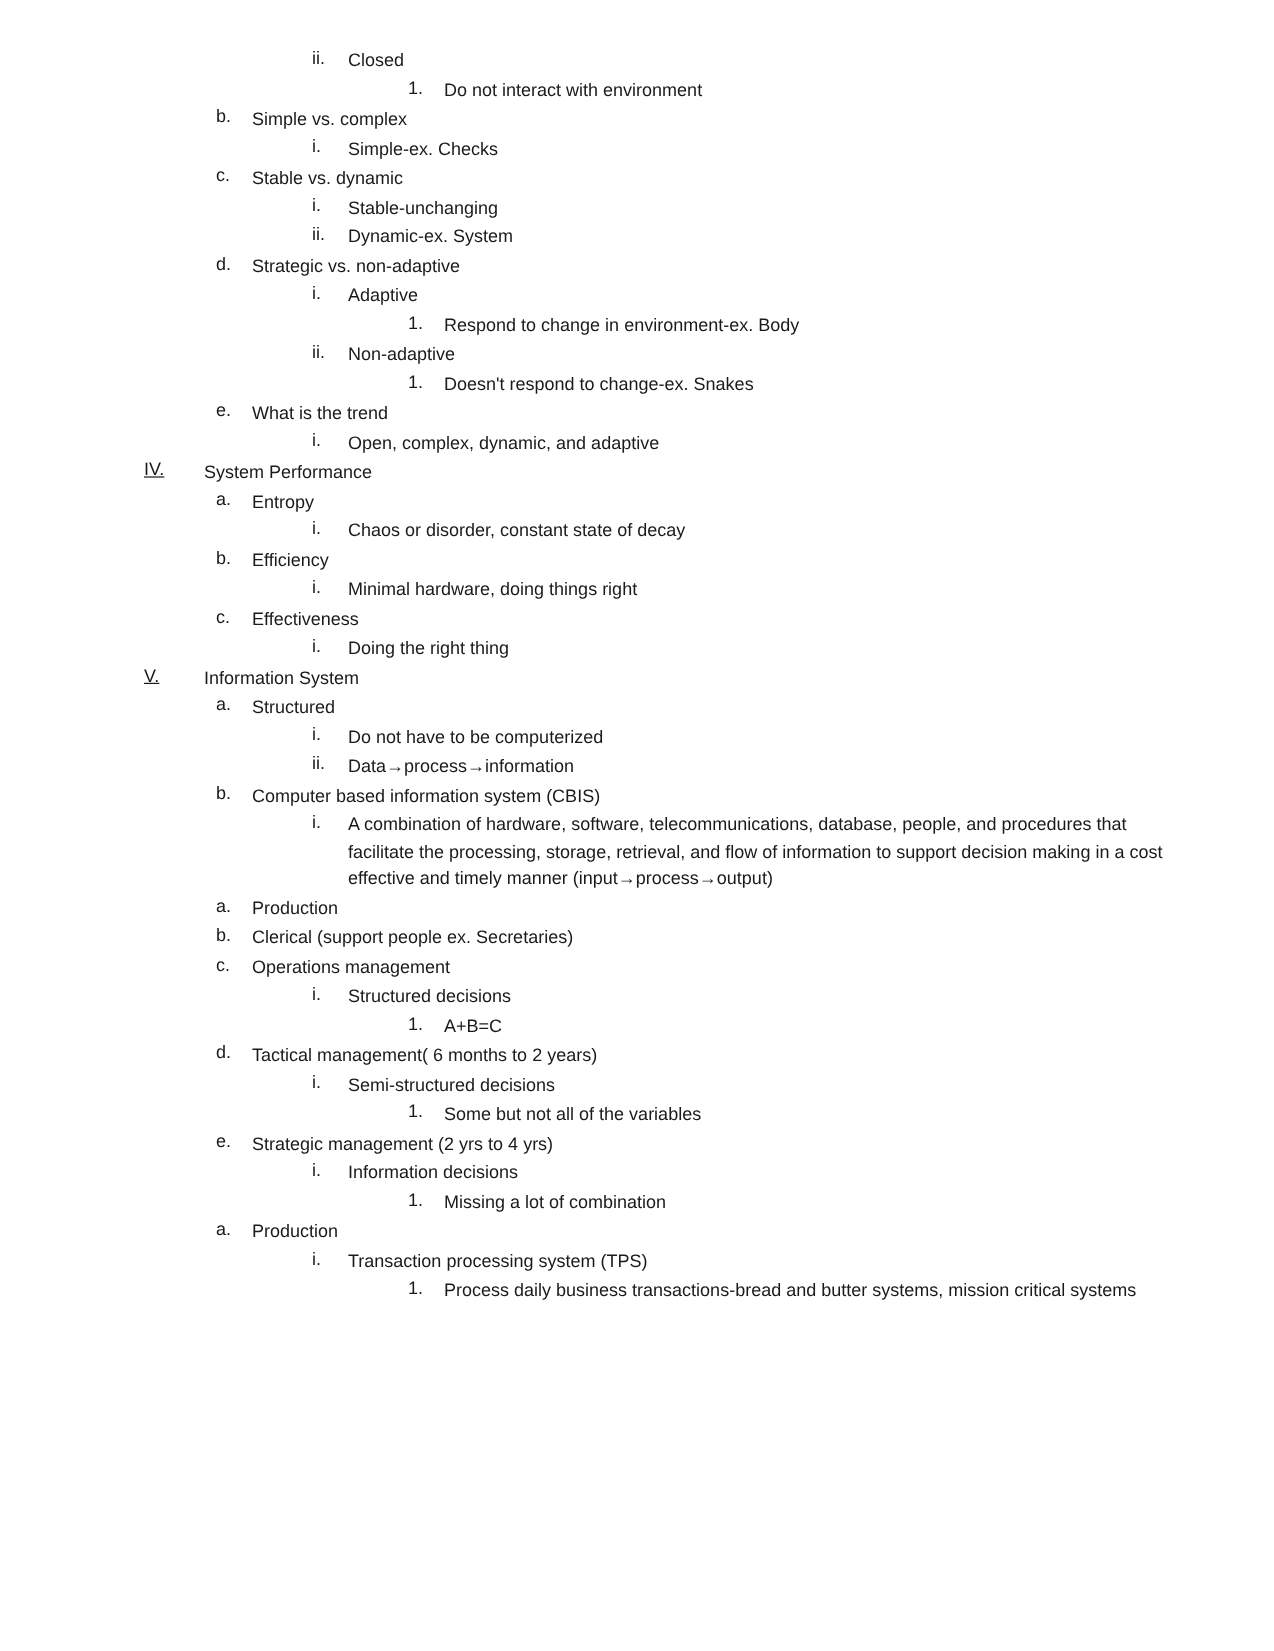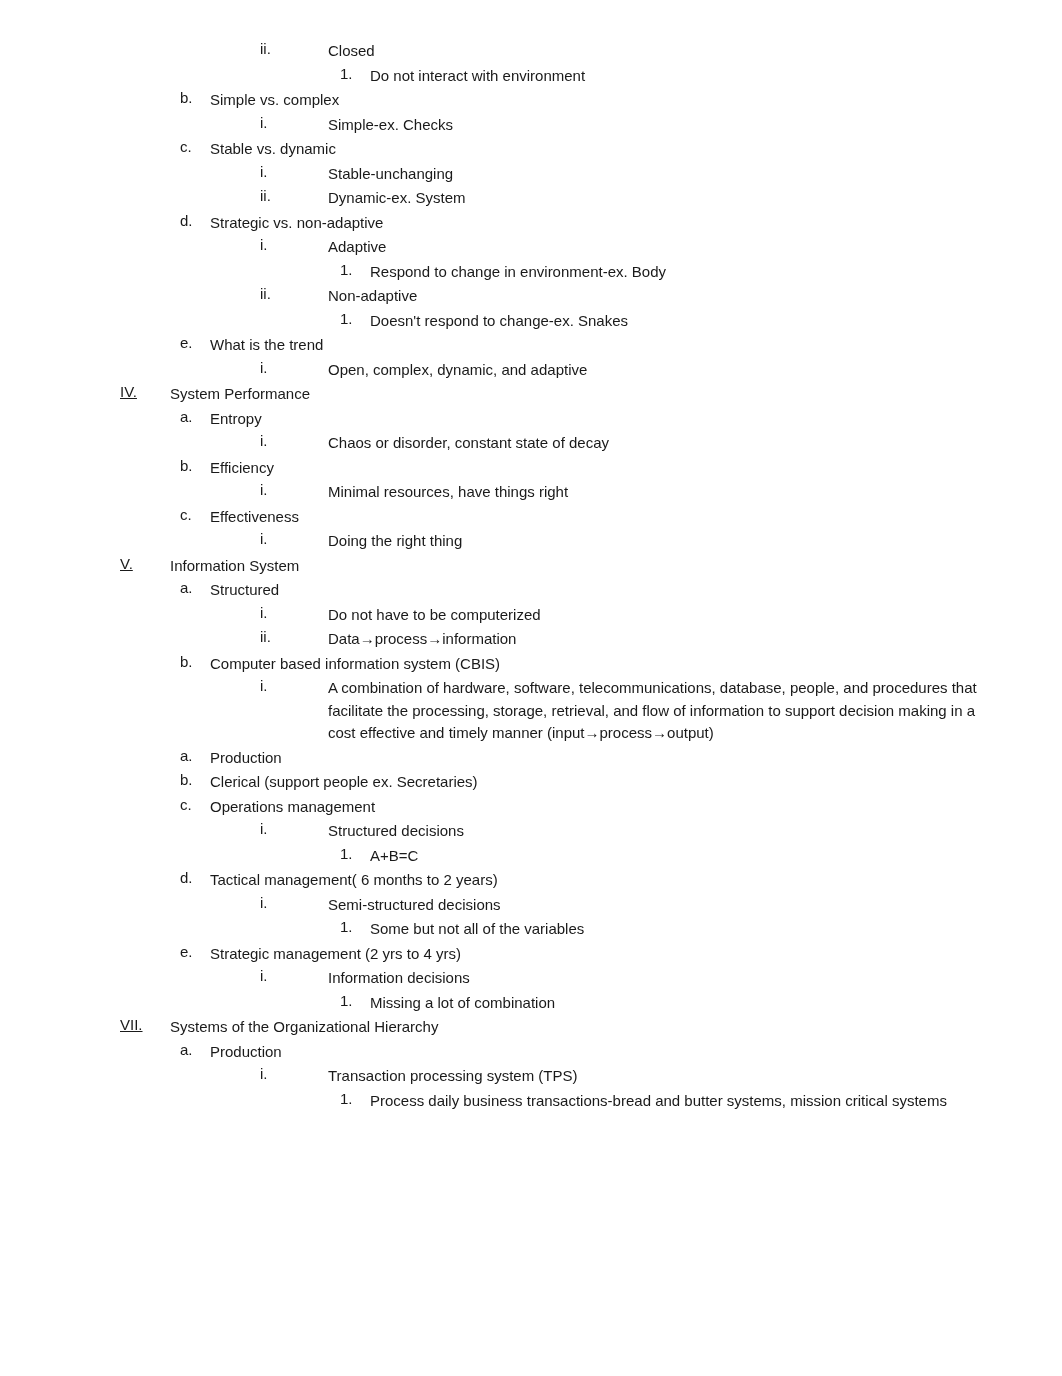--- a/index.html
+++ b/index.html
@@ -45,21 +45,20 @@
     .level-letter > .num {
       min-width: 30px;
       flex-shrink: 0;
     }
 
     
     .level-roman-sub {
       display: flex;
       margin-left: 140px;
       margin-bottom: 2px;
-      gap: 38px;
     }
 
     .level-roman-sub > .num {
       min-width: 30px;
       flex-shrink: 0;
     }
 
     
     .level-number {
       display: flex;
@@ -171,21 +170,21 @@
       <span class="num">i.</span>
       <span class="content">Chaos or disorder, constant state of decay</span>
     </div>
 
     <div class="level-letter">
       <span class="num">b.</span>
       <span class="content">Efficiency</span>
     </div>
     <div class="level-roman-sub">
       <span class="num">i.</span>
-      <span class="content">Minimal resources, have things right</span>
+      <span class="content">Minimal hardware, doing things right</span>
     </div>
 
     <div class="level-letter">
       <span class="num">c.</span>
       <span class="content">Effectiveness</span>
     </div>
     <div class="level-roman-sub">
       <span class="num">i.</span>
       <span class="content">Doing the right thing</span>
     </div>
@@ -266,24 +265,20 @@
       <span class="num">i.</span>
       <span class="content">Information decisions</span>
     </div>
     <div class="level-number">
       <span class="num">1.</span>
       <span class="content">Missing a lot of combination</span>
     </div>
   </div>
 
   <div class="section-group">
-    <div class="level-roman">
-      <span class="num">VII.</span>
-      <span class="content">Systems of the Organizational Hierarchy</span>
-    </div>
 
     <div class="level-letter">
       <span class="num">a.</span>
       <span class="content">Production</span>
     </div>
     <div class="level-roman-sub">
       <span class="num">i.</span>
       <span class="content">Transaction processing system (TPS)</span>
     </div>
     <div class="level-number">

